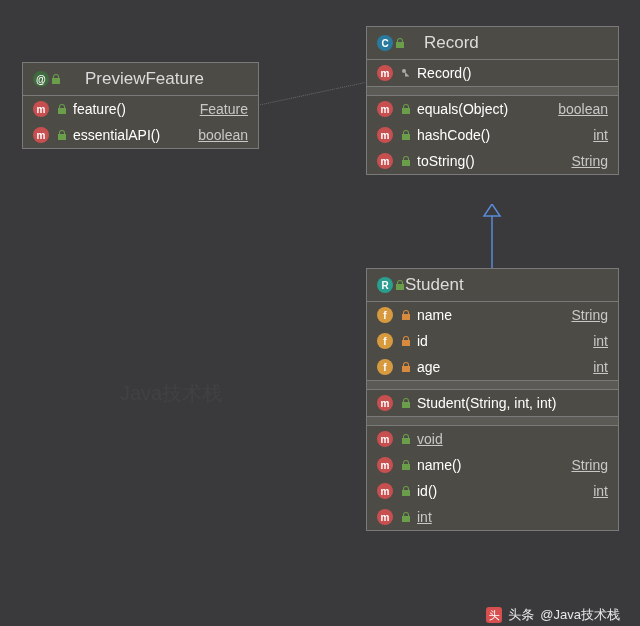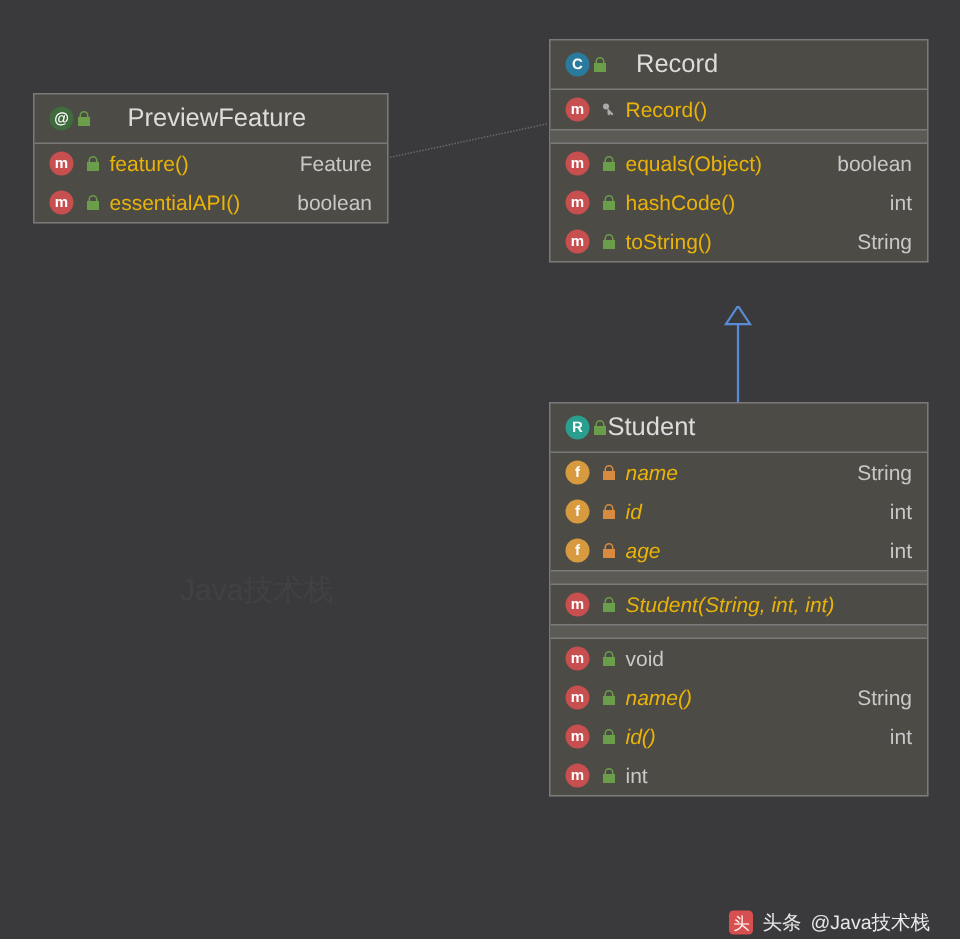--- a/index.html
+++ b/index.html
@@ -46,28 +46,28 @@
       border-bottom: 1px solid #7a7a7a;
     }
     .member-row {
       display: flex;
       align-items: center;
       padding: 5px 10px;
       gap: 6px;
     }
     .member-name {
       flex: 1;
-      color: #eab308;
+      color: #ffffff;
     }
     .member-name.italic {
-      font-style: italic;
     }
     .member-type {
       color: #c8c8c8;
       text-align: right;
+      text-decoration: underline;
     }
     .icon-circle {
       width: 16px;
       height: 16px;
       border-radius: 50%;
       display: inline-flex;
       align-items: center;
       justify-content: center;
       font-size: 10px;
       font-weight: bold;

